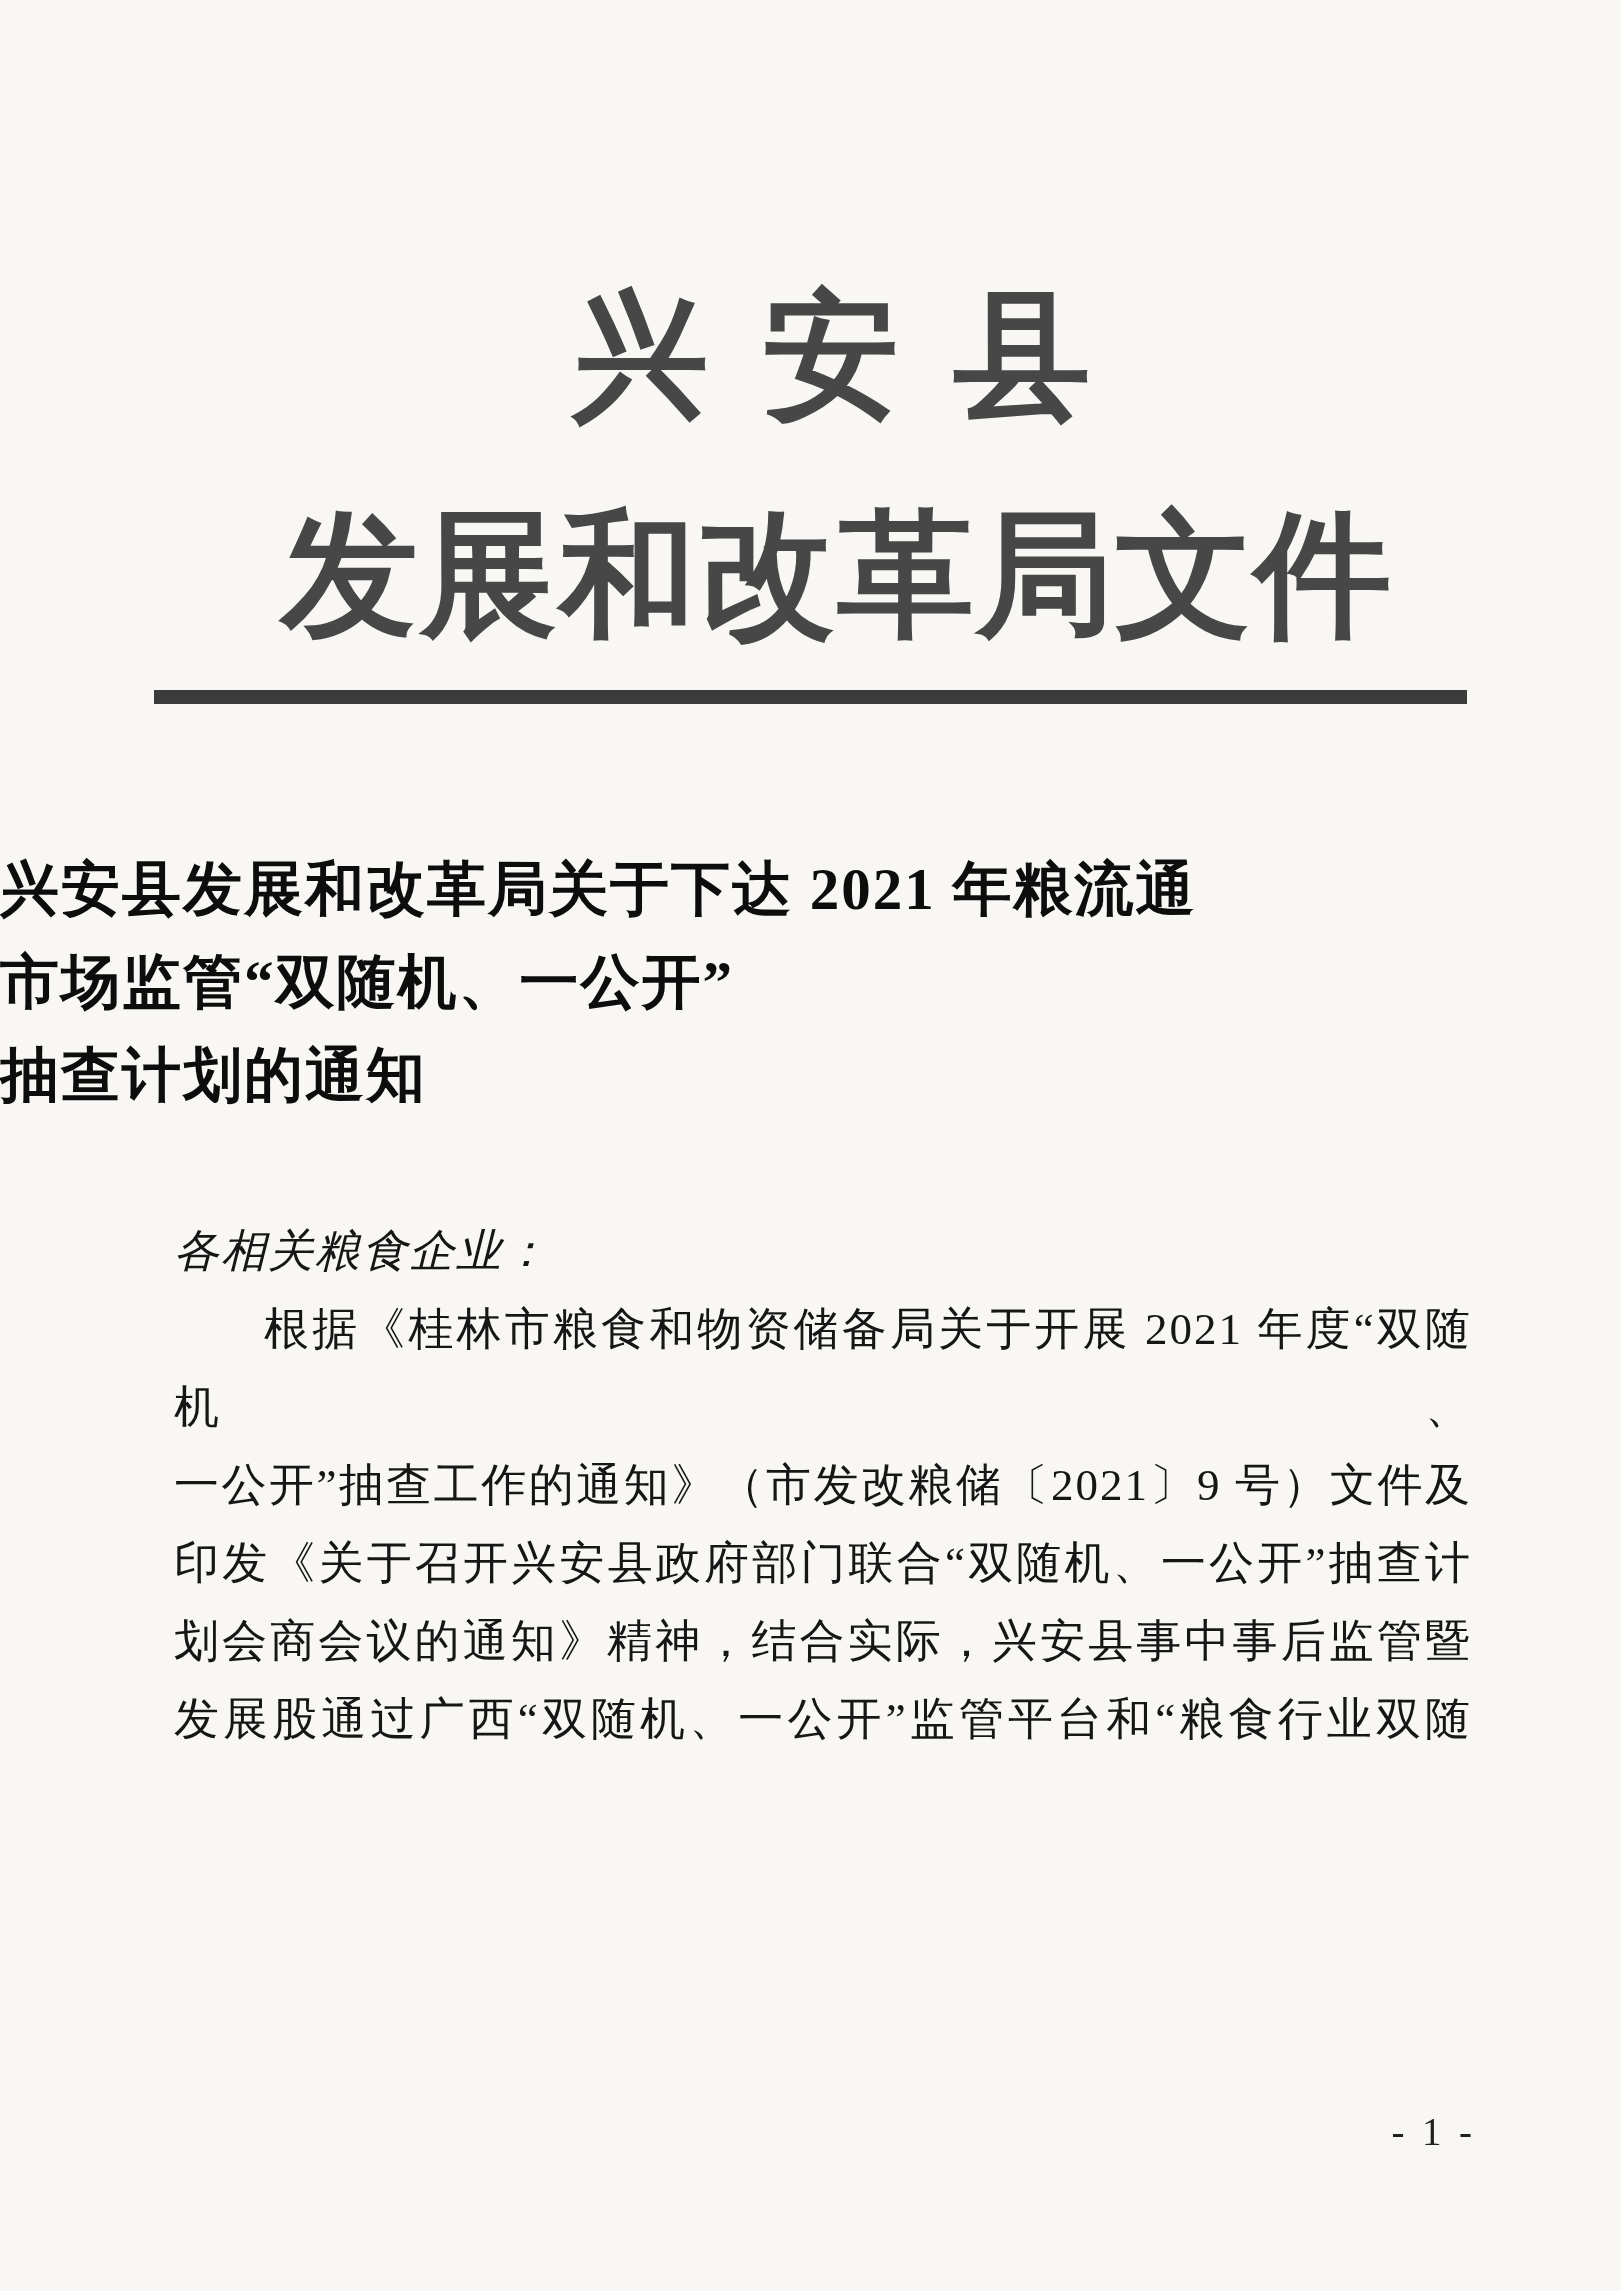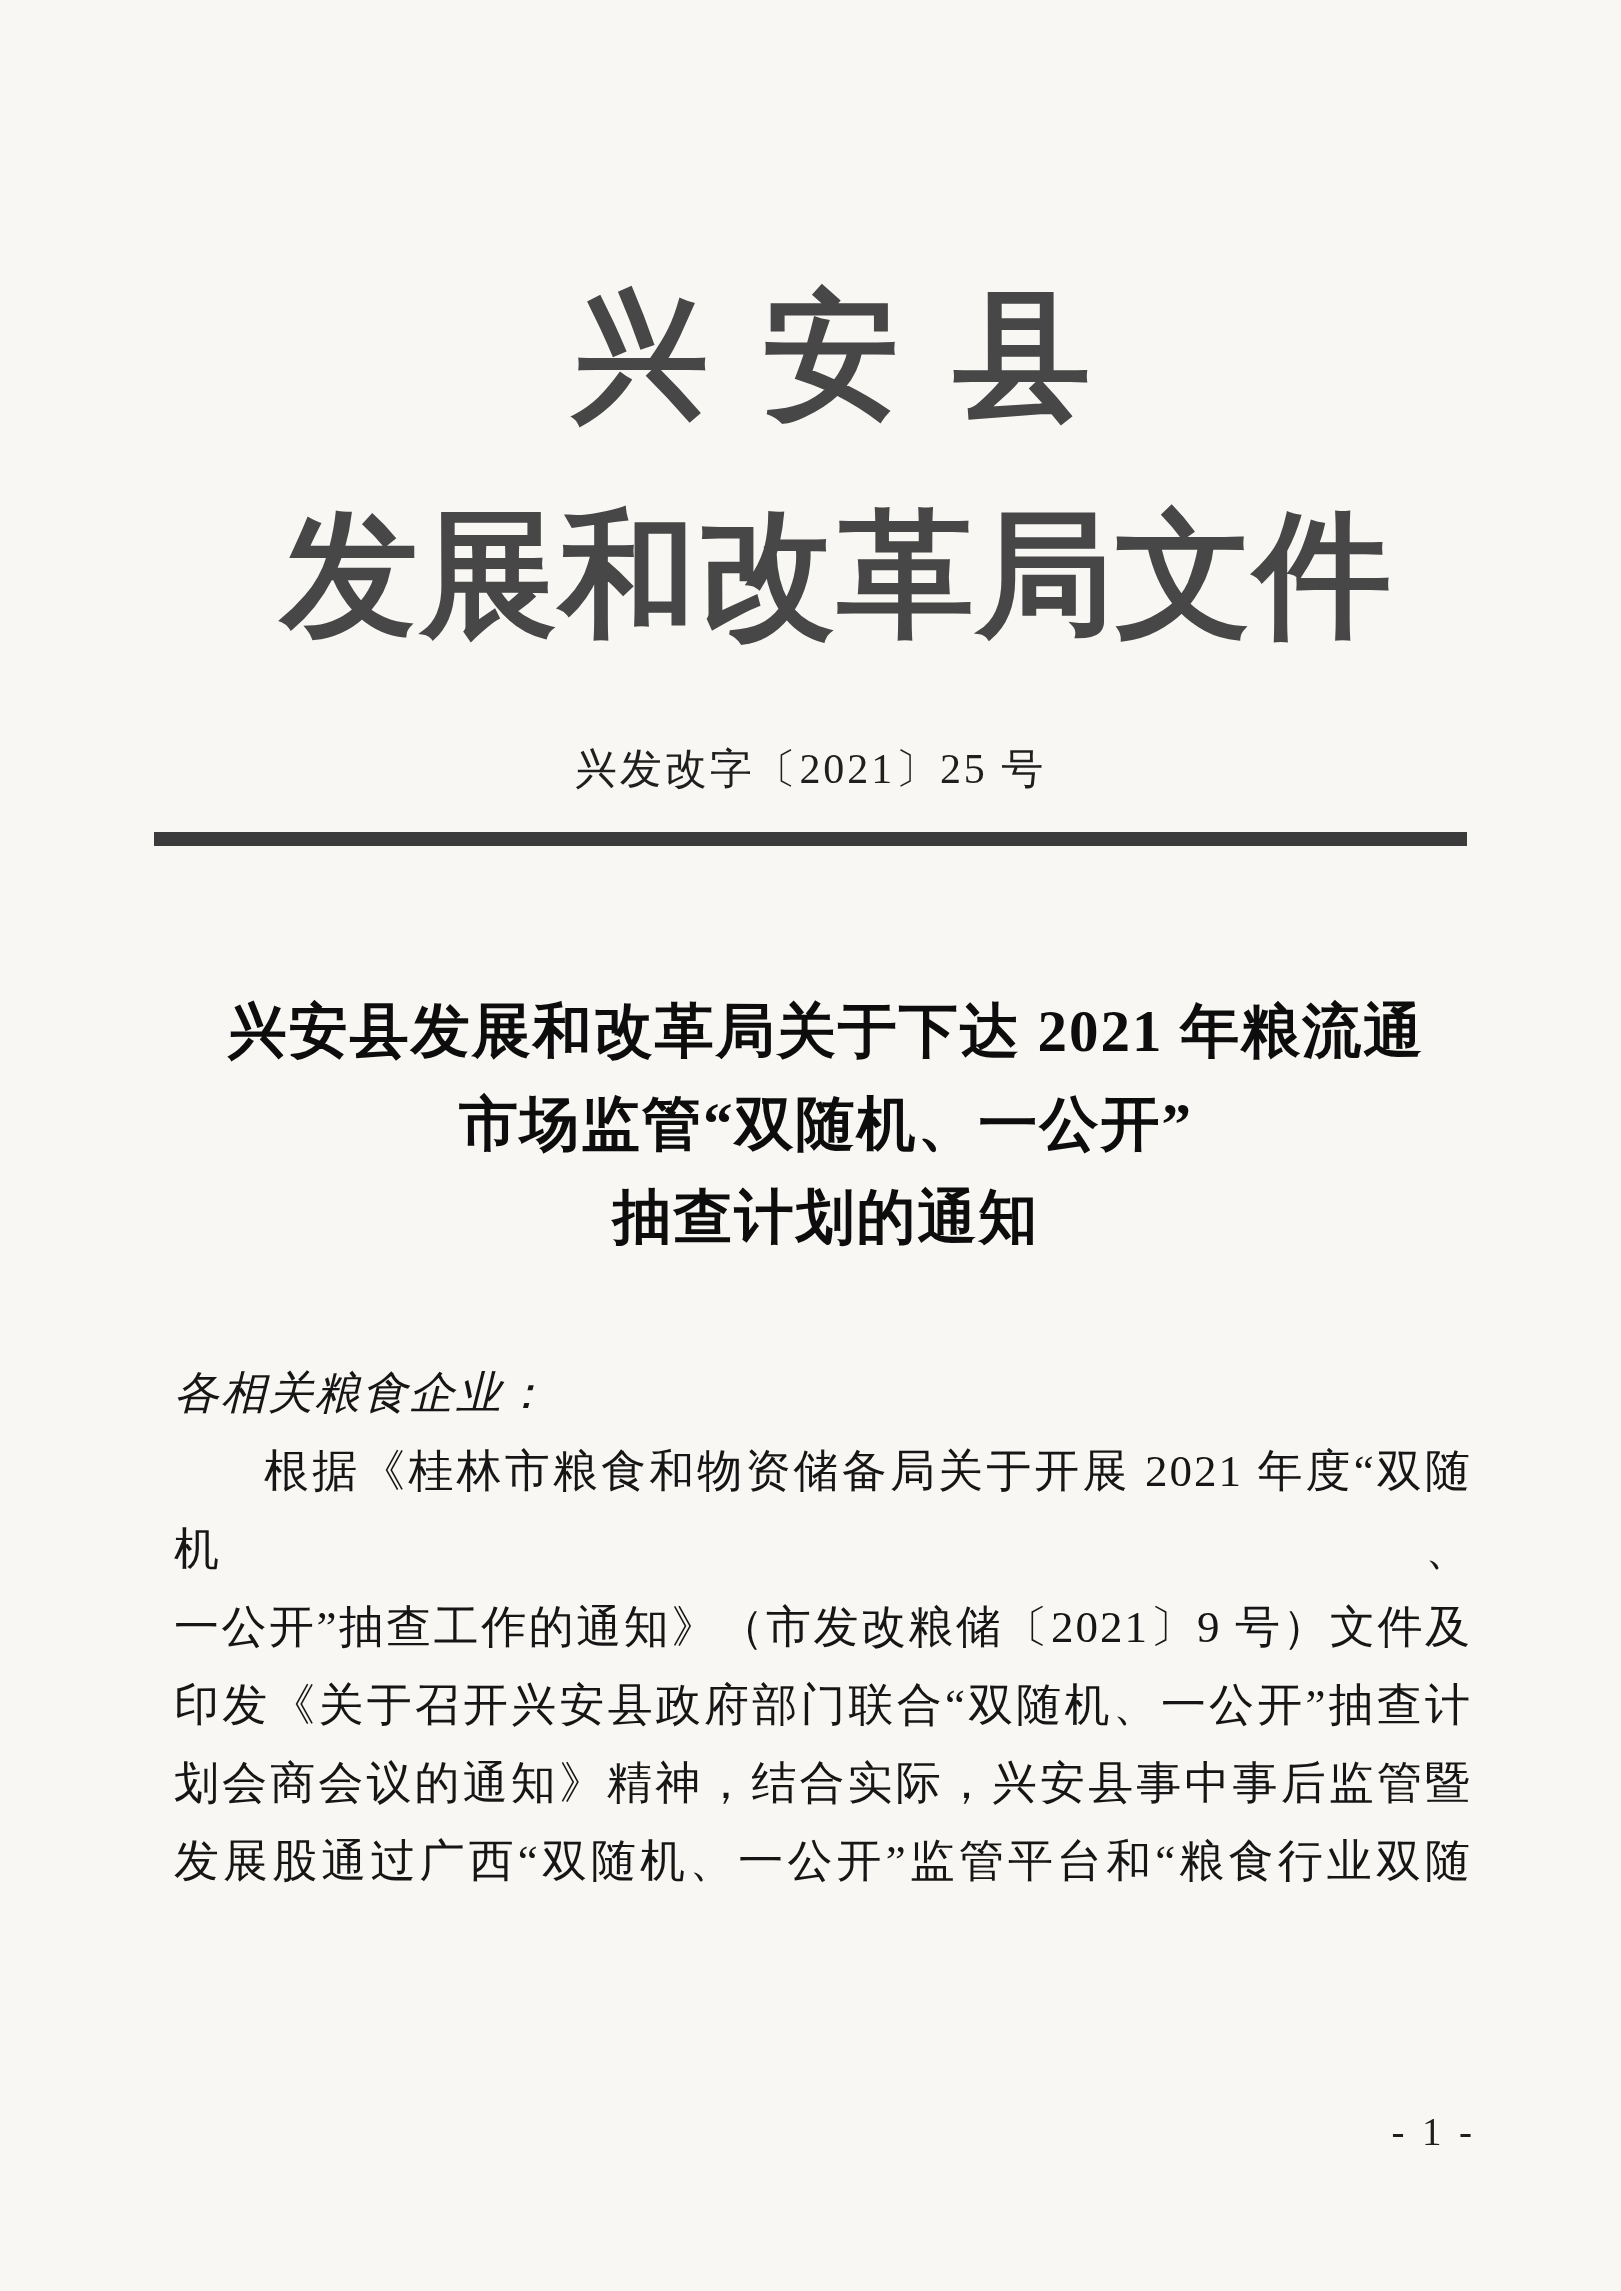--- a/index.html
+++ b/index.html
@@ -55,27 +55,26 @@
   
   .rule {
     width: 1313px;
     height: 13.7px;
     margin: 35px auto 0 auto;
     background: var(--rule-ink, #3b3b3b);
   }
   
   .doc-title {
     margin-top: 139px;
-    text-align: center;
+    text-align: left;
     font-weight: bold;
     font-size: 59px;
     line-height: 93px;
     color: var(--title-ink, #0d0d0d);
     letter-spacing: 2px;
-    padding-left: 31px;
   }
   
   .body-text {
     margin: 90px 149px 0 174px;
     font-size: 45px;
     line-height: 78px;
     color: var(--ink, #161616);
     letter-spacing: 2px;
   }
   .salutation {
@@ -103,21 +102,20 @@
 </head>
 <body>
 
 <div class="page">
 
   <div class="letterhead">
     <div class="letterhead-line1">兴安县</div>
     <div class="letterhead-line2">发展和改革局文件</div>
   </div>
 
-  <div class="doc-number">兴发改字〔2021〕25 号</div>
 
   <div class="rule"></div>
 
   <div class="doc-title">
     <div class="doc-title-line">兴安县发展和改革局关于下达 2021 年粮流通</div>
     <div class="doc-title-line">市场监管“双随机、一公开”</div>
     <div class="doc-title-line">抽查计划的通知</div>
   </div>
 
   <div class="body-text">

